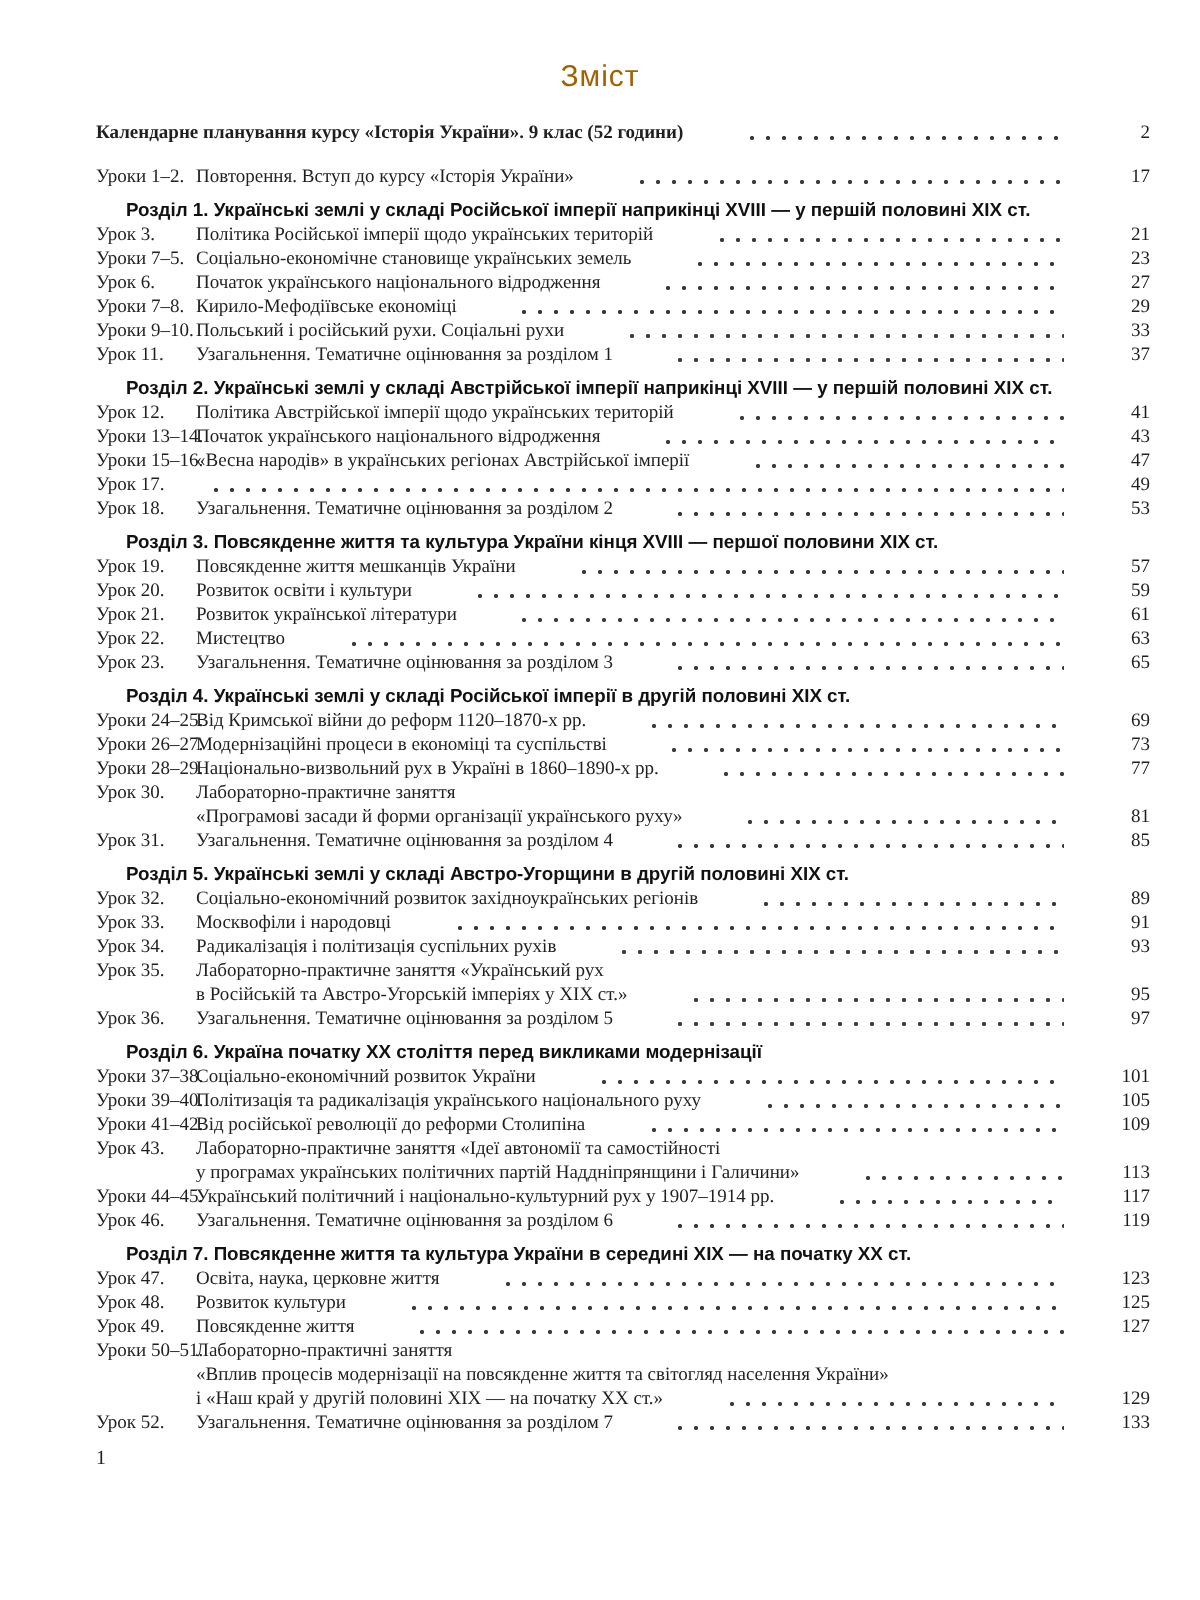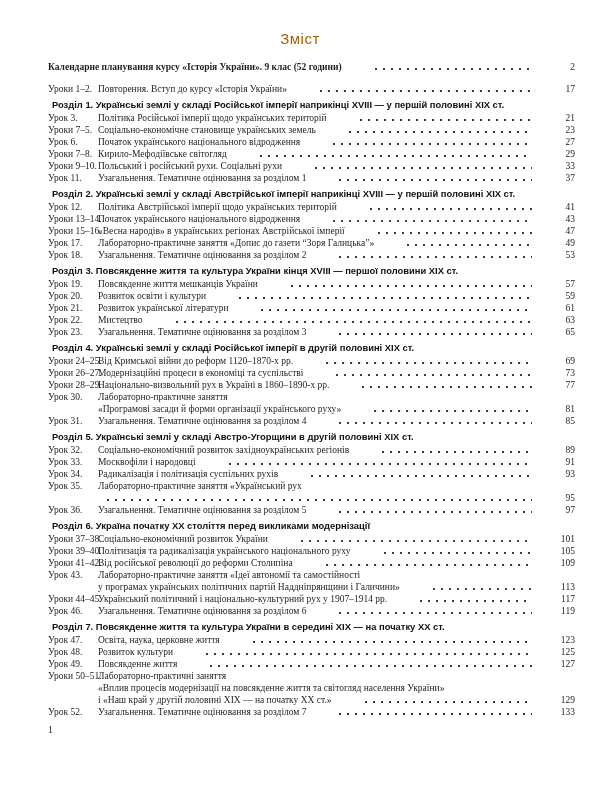--- a/index.html
+++ b/index.html
@@ -29,21 +29,21 @@
     padding:0 25px 0 48px;
     font-size:9.5px;
     line-height:12px;
   }
   
   .toc-section{
     font-family:"Liberation Sans", sans-serif;
     font-weight:bold;
     font-size:9.4px;
     color:#111;
-    margin:4px 0 1px 4px;
+    margin:4px 0 1px 15px;
     white-space:nowrap;
   }
   
   .toc-entry{display:flex;align-items:flex-start;}
   .toc-entry .label{
     flex:none;width:50px;
     white-space:nowrap;
   }
   .toc-entry .lines{flex:1;min-width:0;}
   .toc-entry .line{display:flex;align-items:baseline;gap:24px;}
@@ -134,21 +134,21 @@
         <span class="dots"></span>
         <span class="page">27</span>
       </span>
         </span>
   </div>
       <div class="toc-entry">
     <span class="label">Уроки 7–8.</span>
     <span class="lines">
 
     <span class="line">
-        <span class="text">Кирило-Мефодіївське світогляд</span>
+        <span class="text">Кирило-Мефодіївське економіці</span>
         <span class="dots"></span>
         <span class="page">29</span>
       </span>
         </span>
   </div>
       <div class="toc-entry">
     <span class="label">Уроки 9–10.</span>
     <span class="lines">
 
     <span class="line">
@@ -201,21 +201,20 @@
         <span class="dots"></span>
         <span class="page">47</span>
       </span>
         </span>
   </div>
       <div class="toc-entry">
     <span class="label">Урок 17.</span>
     <span class="lines">
 
     <span class="line">
-        <span class="text">Лабораторно-практичне заняття «Допис до газети “Зоря Галицька”»</span>
         <span class="dots"></span>
         <span class="page">49</span>
       </span>
         </span>
   </div>
       <div class="toc-entry">
     <span class="label">Урок 18.</span>
     <span class="lines">
 
     <span class="line">
@@ -377,20 +376,21 @@
   </div>
       <div class="toc-entry">
     <span class="label">Урок 35.</span>
     <span class="lines">
 
     <span class="line no-page">
         <span class="text">Лабораторно-практичне заняття «Український рух</span>
 
       </span>
           <span class="line">
+        <span class="text">в Російській та Австро-Угорській імперіях у XIX ст.»</span>
         <span class="dots"></span>
         <span class="page">95</span>
       </span>
         </span>
   </div>
       <div class="toc-entry">
     <span class="label">Урок 36.</span>
     <span class="lines">
 
     <span class="line">

